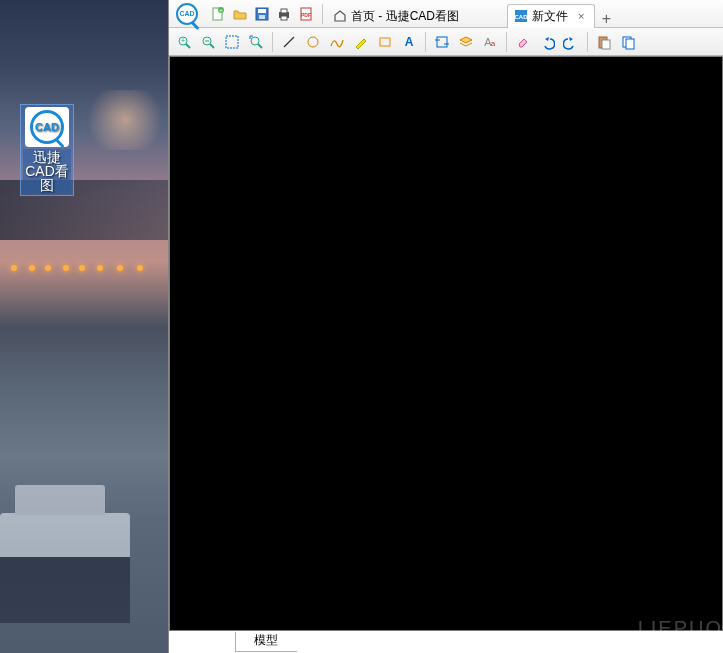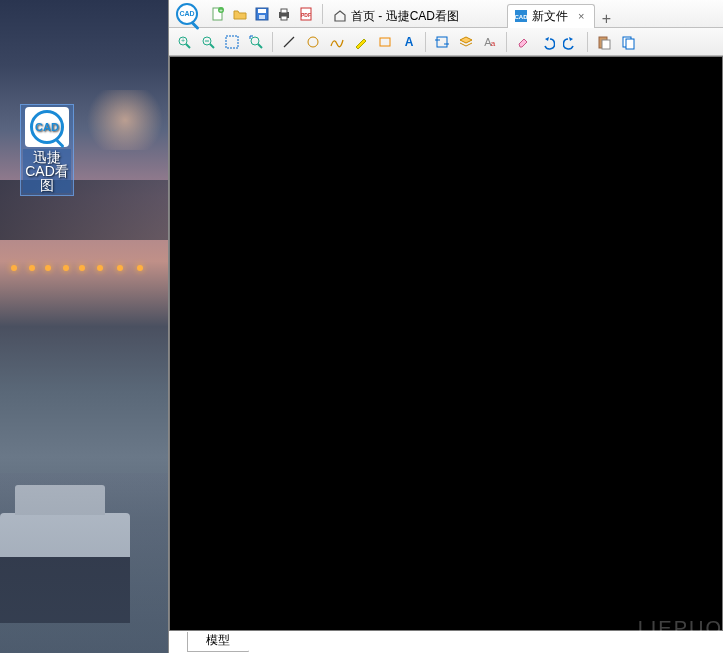--- a/index.html
+++ b/index.html
@@ -189,20 +189,21 @@
 }
 .btab {
   height: 20px;
   padding: 0 18px;
   font-size: 12px;
   border: 1px solid #b0b0b0;
   border-top: none;
   background: #fff;
   position: relative;
   cursor: pointer;
+  margin-left: 48px;
 }
 .btab::before {
   content: "";
   position: absolute;
   right: -10px; top: 0; width: 0; height: 0;
   border-top: 20px solid #fff;
   border-right: 10px solid transparent;
 }
 .btab::after {
   content: "";

